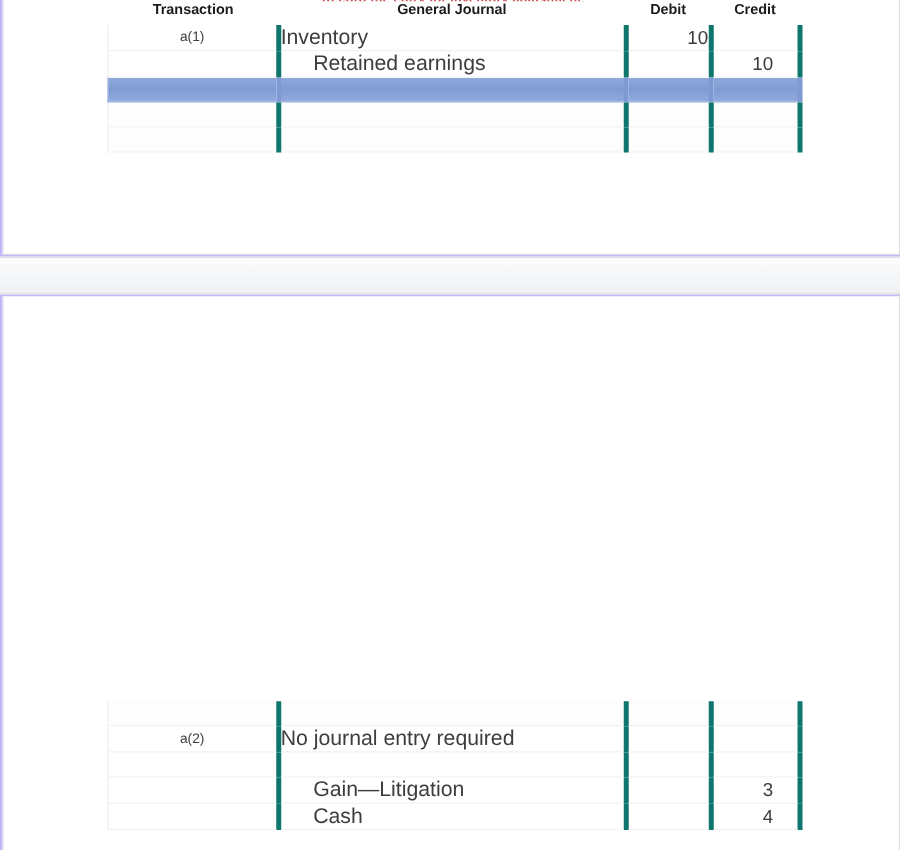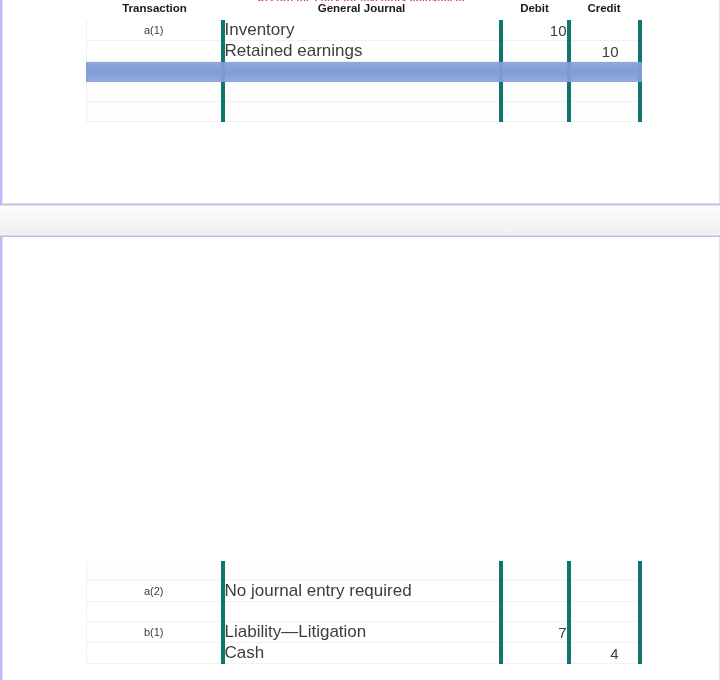--- a/index.html
+++ b/index.html
@@ -103,21 +103,21 @@
     text-align: center;
     font-size: 11px;
     color: #3d3d3d;
   }
   .cell-acct {
     text-align: left;
     padding-left: 10px;
     font-size: 17px;
     color: #3d3d3d;
   }
-  .cell-acct.indent { }
+  .cell-acct.indent { padding-left: 26px; }
   .cell-num {
     text-align: right;
     padding-right: 16px;
     font-size: 15px;
     color: #3d3d3d;
   }
   .cell-num.credit { padding-right: 19px; }
 
   tr.selected td {
     background: linear-gradient(to bottom, #8ea8da 0%, #7f9cd4 48%, #93aadd 100%);
@@ -227,24 +227,24 @@
             <td class="cell-num"></td>
             <td class="cell-num credit"></td>
           </tr>
           <tr class="spacer">
             <td class="cell-txn"></td>
             <td class="cell-acct"></td>
             <td class="cell-num"></td>
             <td class="cell-num credit"></td>
           </tr>
           <tr>
-            <td class="cell-txn">b(1)</td>
-            <td class="cell-acct">Liability—Litigation</td>
-            <td class="cell-num">7</td>
-            <td class="cell-num credit"></td>
+            <td class="cell-txn"></td>
+            <td class="cell-acct indent">Gain—Litigation</td>
+            <td class="cell-num"></td>
+            <td class="cell-num credit">3</td>
           </tr>
           <tr>
             <td class="cell-txn"></td>
             <td class="cell-acct indent">Cash</td>
             <td class="cell-num"></td>
             <td class="cell-num credit">4</td>
           </tr>
         </tbody>
     </table>
   </div>

